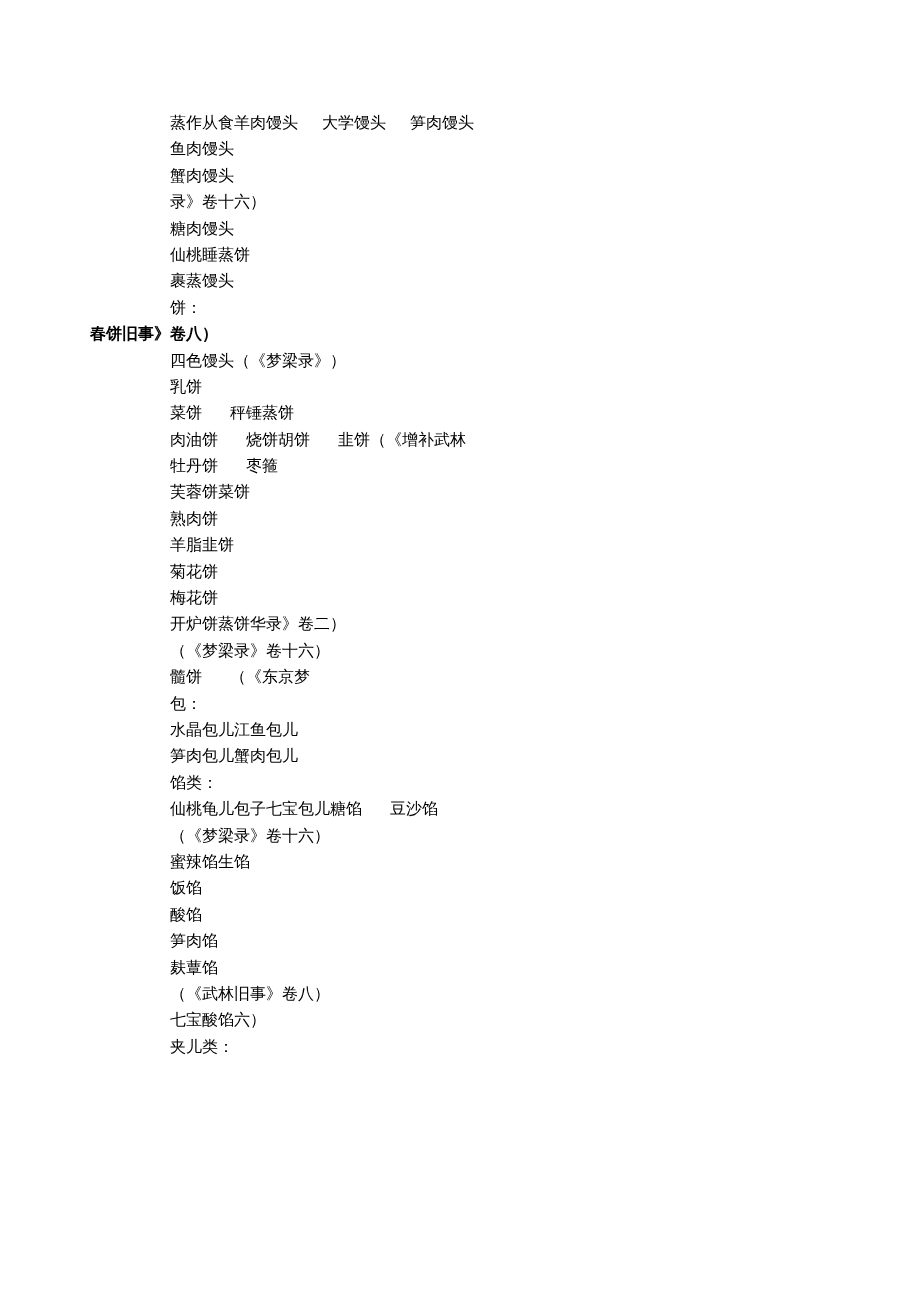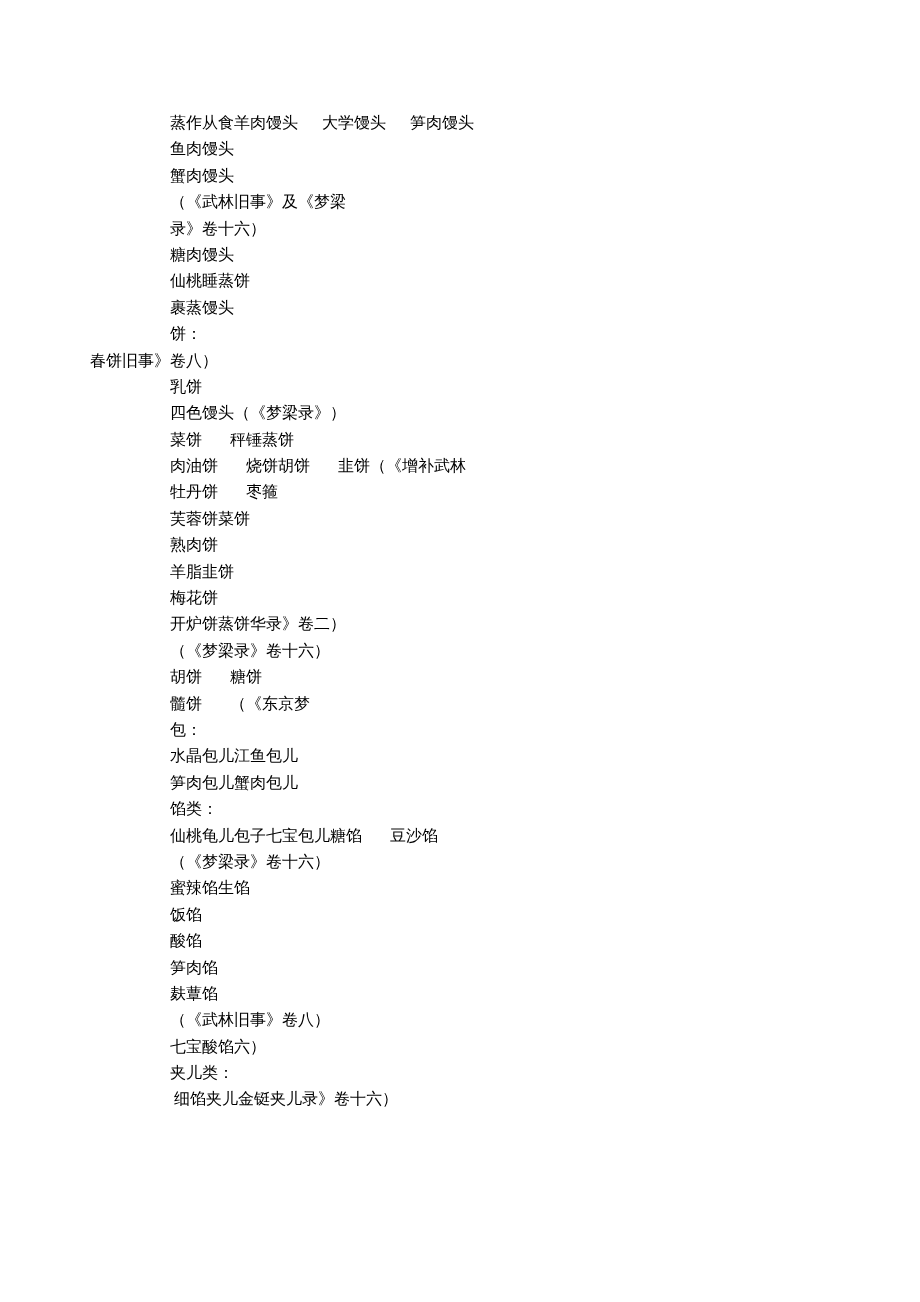--- a/index.html
+++ b/index.html
@@ -16,59 +16,58 @@
     padding: 110px 90px 60px 90px;
   }
   .line {
     white-space: pre;
   }
   .indent {
     padding-left: 80px;
   }
   .no-indent {
     padding-left: 0;
+    font-weight: bold;
   }
 </style>
 </head>
 <body>
 
 <div class="page">
   <div id="content">
       <div class="line indent">蒸作从食羊肉馒头      大学馒头      笋肉馒头</div>
       <div class="line indent">鱼肉馒头</div>
       <div class="line indent">蟹肉馒头</div>
-      <div class="line indent">（《武林旧事》及《梦梁</div>
       <div class="line indent">录》卷十六）</div>
       <div class="line indent">糖肉馒头</div>
       <div class="line indent">仙桃睡蒸饼</div>
       <div class="line indent">裹蒸馒头</div>
       <div class="line indent">饼：</div>
       <div class="line no-indent">春饼旧事》卷八）</div>
+      <div class="line indent">四色馒头（《梦梁录》）</div>
       <div class="line indent">乳饼</div>
-      <div class="line indent">四色馒头（《梦梁录》）</div>
       <div class="line indent">菜饼       秤锤蒸饼</div>
       <div class="line indent">肉油饼       烧饼胡饼       韭饼（《增补武林</div>
       <div class="line indent">牡丹饼       枣箍</div>
       <div class="line indent">芙蓉饼菜饼</div>
       <div class="line indent">熟肉饼</div>
       <div class="line indent">羊脂韭饼</div>
+      <div class="line indent">菊花饼</div>
       <div class="line indent">梅花饼</div>
       <div class="line indent">开炉饼蒸饼华录》卷二）</div>
       <div class="line indent">（《梦梁录》卷十六）</div>
-      <div class="line indent">胡饼       糖饼</div>
       <div class="line indent">髓饼       （《东京梦</div>
       <div class="line indent">包：</div>
       <div class="line indent">水晶包儿江鱼包儿</div>
       <div class="line indent">笋肉包儿蟹肉包儿</div>
       <div class="line indent">馅类：</div>
       <div class="line indent">仙桃龟儿包子七宝包儿糖馅       豆沙馅</div>
       <div class="line indent">（《梦梁录》卷十六）</div>
       <div class="line indent">蜜辣馅生馅</div>
       <div class="line indent">饭馅</div>
       <div class="line indent">酸馅</div>
       <div class="line indent">笋肉馅</div>
       <div class="line indent">麸蕈馅</div>
       <div class="line indent">（《武林旧事》卷八）</div>
       <div class="line indent">七宝酸馅六）</div>
       <div class="line indent">夹儿类：</div>
-      <div class="line indent"> 细馅夹儿金铤夹儿录》卷十六）</div>
     </div>
 </div>
 
 </body></html>

